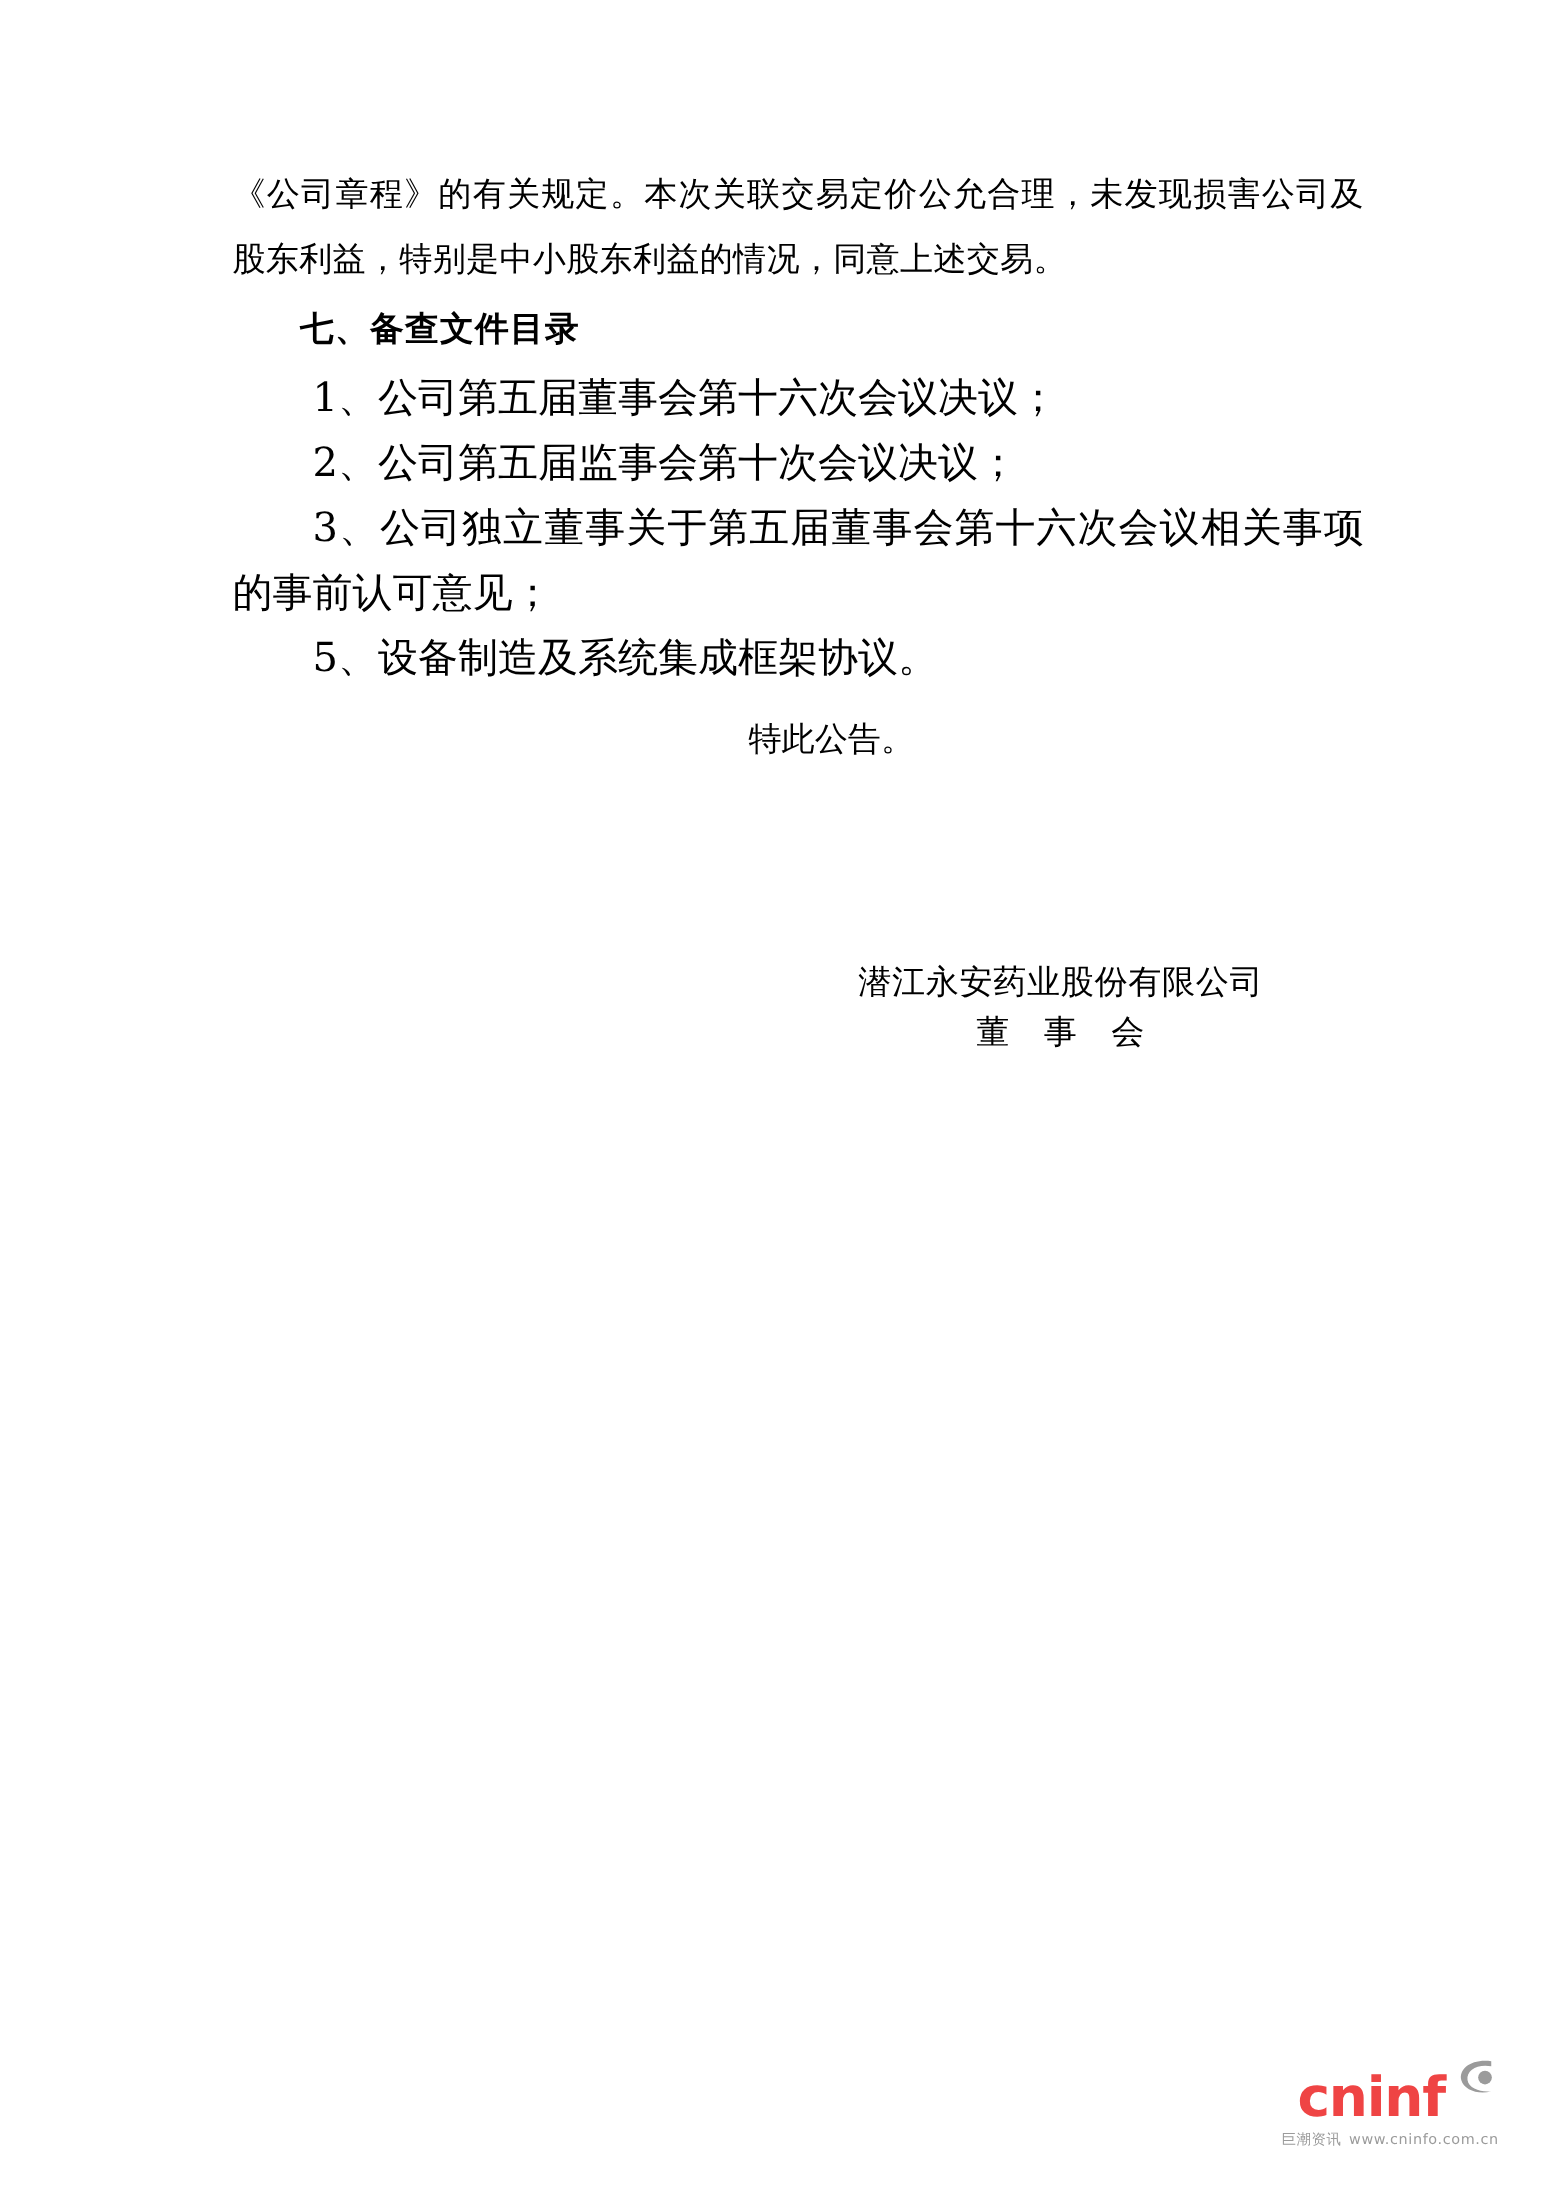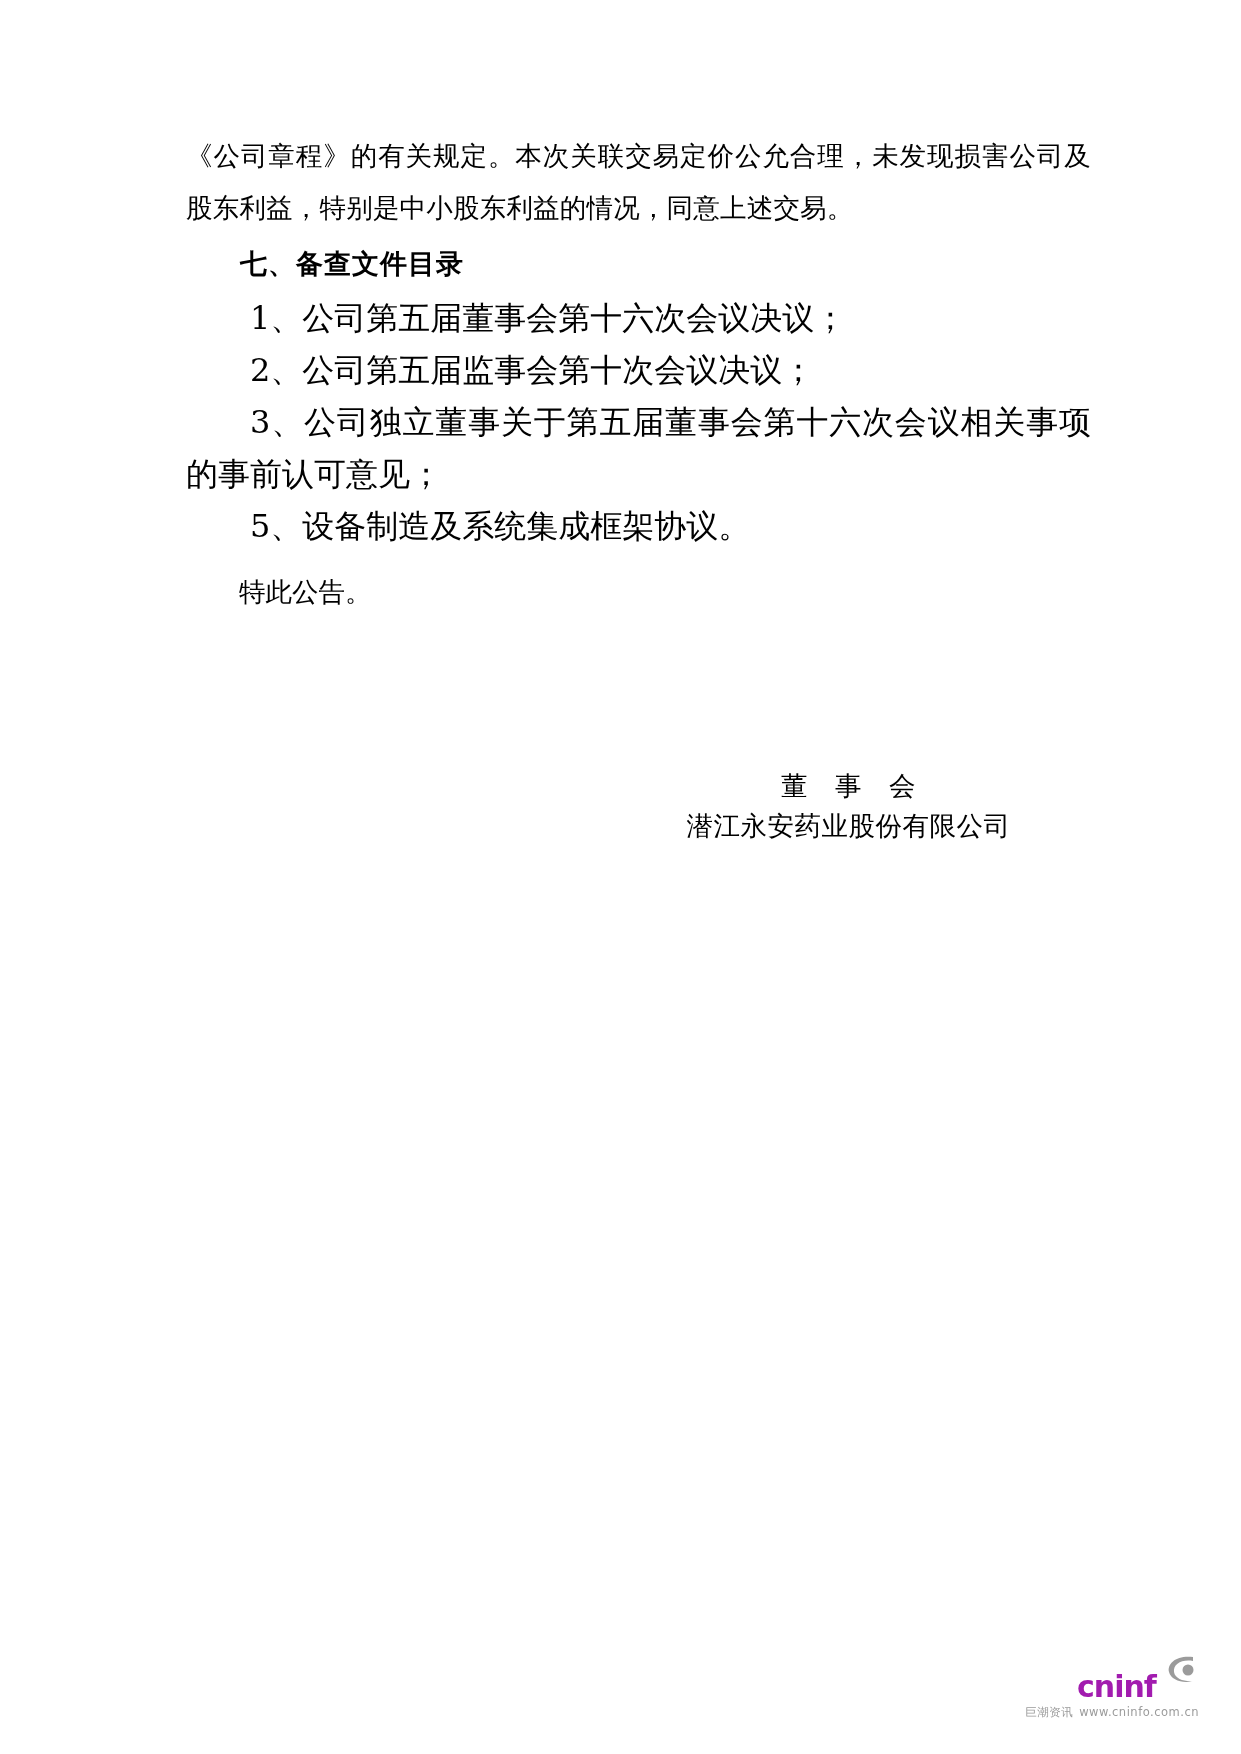--- a/index.html
+++ b/index.html
@@ -48,20 +48,21 @@
     margin: 0;
     text-align: justify;
     text-justify: inter-ideograph;
   }
   .spacer-sm { height: 14px; }
   .notice {
     font-size: 26.5px;
     line-height: 52px;
     text-indent: 2em;
     margin: 0;
+    text-align: center;
   }
   .signature-block {
     margin-top: 148px;
     text-align: center;
     padding-left: 420px;
   }
   .sig-line {
     font-size: 26.5px;
     line-height: 40px;
     letter-spacing: 0.5px;
@@ -69,23 +70,23 @@
   }
   .footer-logo {
     position: absolute;
     right: 42px;
     bottom: 36px;
     text-align: right;
     line-height: 1;
   }
   .logo-main {
     font-family: "DejaVu Sans", "Liberation Sans", sans-serif;
-    font-size: 30px;
+    font-size: 44px;
     font-weight: bold;
-    color: #a21caf;
+    color: #ef4444;
     letter-spacing: -1px;
     display: inline-block;
     vertical-align: middle;
     margin-top: 31px;
   }
   .logo-mark {
     display: inline-block;
     vertical-align: middle;
     margin-left: 2px;
   }
@@ -111,22 +112,22 @@
   <p class="list-item">1、公司第五届董事会第十六次会议决议；</p>
   <p class="list-item">2、公司第五届监事会第十次会议决议；</p>
   <p class="list-item">3、公司独立董事关于第五届董事会第十六次会议相关事项的事前认可意见；</p>
   <p class="list-item">5、设备制造及系统集成框架协议。</p>
 
   <div class="spacer-sm"></div>
 
   <p class="notice">特此公告。</p>
 
   <div class="signature-block">
+    <div class="sig-line">潜江永安药业股份有限公司</div>
     <div class="sig-line">董　事　会</div>
-    <div class="sig-line">潜江永安药业股份有限公司</div>
   </div>
 
 </div>
 
 <div class="footer-logo">
   <div>
     <span class="logo-main">cninf</span>
     <span class="logo-mark">
       <svg width="36" height="34" viewBox="0 0 36 34" aria-hidden="true">
         <path d="M30 4 C14 2, 4 10, 6 19 C8 27, 20 31, 30 28 C22 29, 12 26, 11 19 C10 11, 19 6, 30 8 Z" fill="#9b9b9b"></path>

